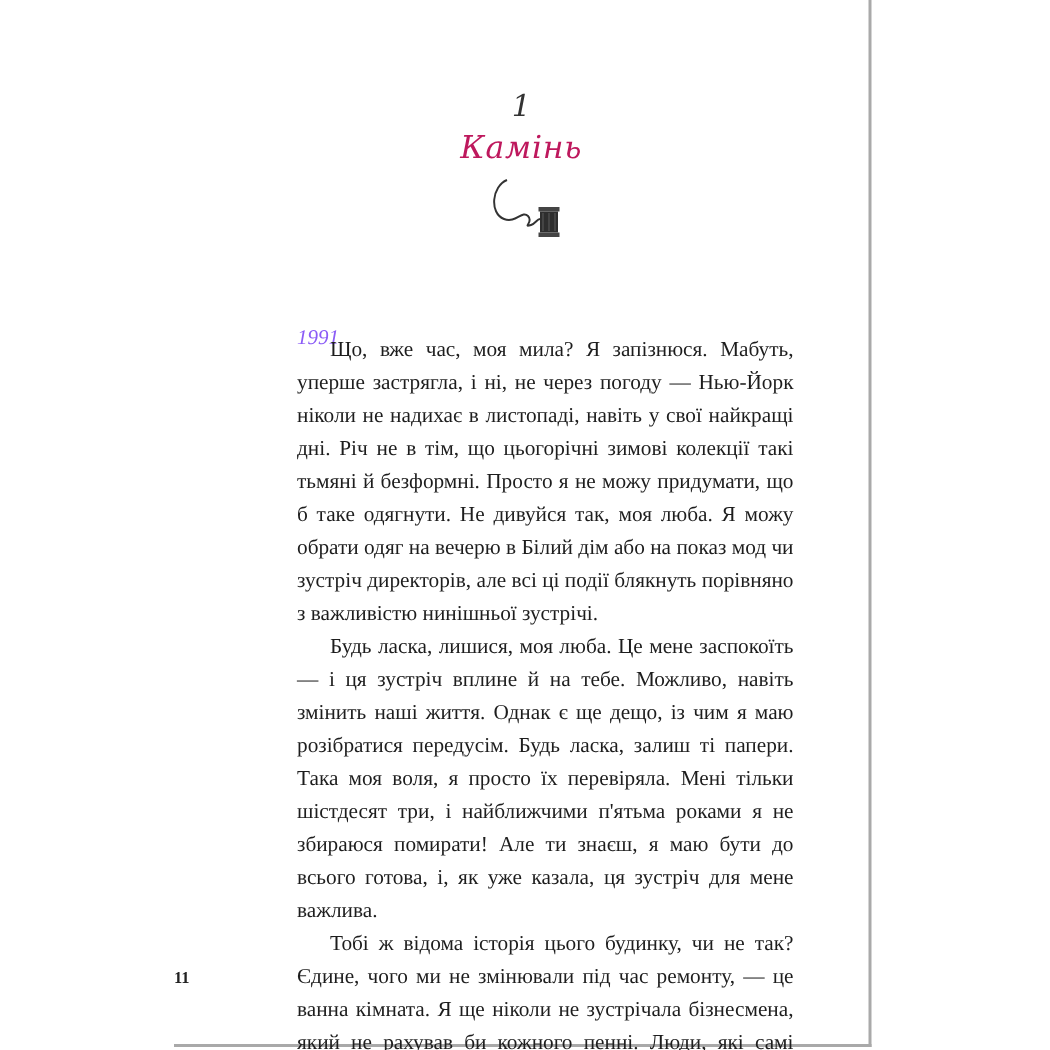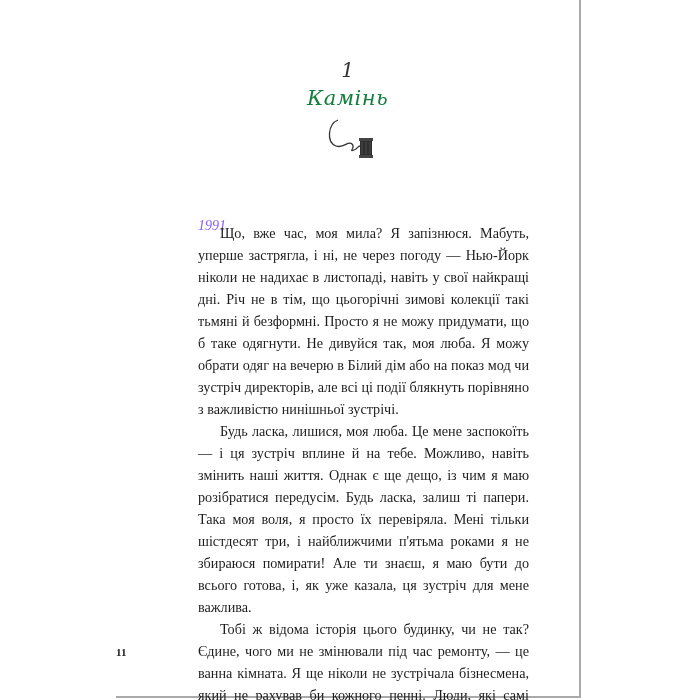--- a/index.html
+++ b/index.html
@@ -10,21 +10,21 @@
     border-right:2px solid #a9a9a9;
     border-bottom:2px solid #a9a9a9;
     box-sizing:border-box;
   }
   .chapter-num {
     position:absolute; left:0; width:100%; top:60px; text-align:center;
     font-family:"DejaVu Serif", serif; font-style:italic; font-size:20px; color:#333;
   }
   .chapter-title {
     position:absolute; left:0; width:100%; top:88px; text-align:center;
-    font-family:"DejaVu Serif", serif; font-style:italic; font-size:21px; color:#15803d;
+    font-family:"DejaVu Serif", serif; font-style:italic; font-size:21px; color:#be185d;
     letter-spacing:0.5px;
   }
   .ornament { position:absolute; left:208px; top:118px; width:52px; height:44px; }
   .year {
     position:absolute; left:82px; top:188px;
     font-family:"Liberation Serif", serif; font-style:italic; font-size:14px; color:#8b5cf6;margin-top:32px;
   }
   .body-text {
     position:absolute; left:82px; top:224px; width:331px;
     font-family:"Liberation Serif", serif; font-size:14.2px; line-height:22px; color:#1d1d1d;

